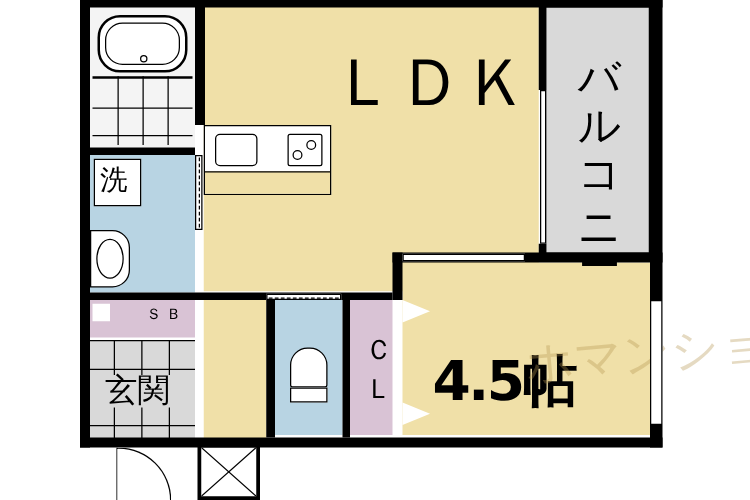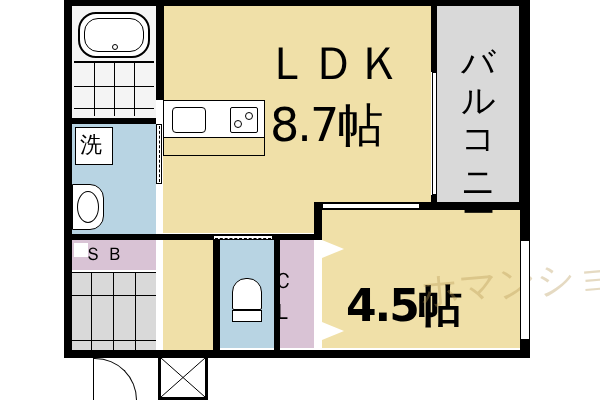--- a/index.html
+++ b/index.html
@@ -35,52 +35,52 @@
   <div class="abs" style="left:70px;top:124px;width:86px;height:110px;background:#b8d4e3;"></div>
   <div class="abs" style="left:75px;top:127px;width:38px;height:38px;background:#fff;border:1px solid #000;">
     <span class="lbl" style="left:4px;top:6px;font-size:22px;">洗</span>
   </div>
   <div class="abs" style="left:72px;top:184px;width:32px;height:46px;background:#fff;border:1px solid #000;border-radius:0 14px 14px 0;">
     <div class="abs" style="left:4px;top:6px;width:22px;height:32px;border:1px solid #000;border-radius:50%;"></div>
   </div>
 
   <div class="abs" style="left:70px;top:240px;width:86px;height:30px;background:#d9c3d5;"></div>
   <div class="abs" style="left:74px;top:243px;width:14px;height:14px;background:#fff;"></div>
-  <span class="lbl" style="left:84px;top:245px;font-size:18px;letter-spacing:4px;">ＳＢ</span>
+  <span class="lbl" style="left:117px;top:245px;font-size:12px;letter-spacing:4px;">ＳＢ</span>
 
   <div class="abs" style="left:70px;top:272px;width:86px;height:82px;background:#d9d9d9;"></div>
   <div class="tile-h" style="left:70px;top:272px;width:86px;"></div>
   <div class="tile-h" style="left:70px;top:295px;width:86px;"></div>
   <div class="tile-h" style="left:70px;top:340px;width:86px;"></div>
   <div class="tile-v" style="left:91px;top:272px;height:82px;"></div>
   <div class="tile-v" style="left:113px;top:272px;height:82px;"></div>
   <div class="tile-v" style="left:135px;top:272px;height:82px;"></div>
+  <span class="lbl" style="left:84px;top:300px;font-size:26px;background:#d9d9d9;">玄関</span>
 
   <div class="abs" style="left:93px;top:358px;width:44px;height:42px;border-left:1px solid #000;border-top:1px solid #000;border-radius:0 44px 0 0;border-right:1px solid #000;"></div>
 
   <div class="abs" style="left:163px;top:5px;width:268px;height:228px;background:#f0e0a8;"></div>
   <div class="abs" style="left:163px;top:100px;width:102px;height:56px;background:#fff;border:1px solid #000;">
     <div class="abs" style="left:0;right:0;top:36px;height:18px;background:#f0e0a8;border-top:1px solid #000;"></div>
     <div class="abs" style="left:8px;top:6px;width:34px;height:26px;border:1px solid #000;border-radius:4px;"></div>
     <div class="abs" style="left:66px;top:6px;width:28px;height:26px;border:1px solid #000;border-radius:2px;">
       <div class="abs" style="left:3px;top:12px;width:8px;height:8px;border:1px solid #000;border-radius:50%;"></div>
       <div class="abs" style="left:14px;top:4px;width:8px;height:8px;border:1px solid #000;border-radius:50%;"></div>
     </div>
   </div>
-  <span class="lbl" style="left:265px;top:40px;font-size:46px;">ＬＤＫ</span>
-  <span class="lbl" style="left:270px;top:102px;font-size:46px;letter-spacing:-2px;">8.7帖</span>
+  <span class="lbl" style="left:265px;top:40px;font-size:53px;">ＬＤＫ</span>
 
   <div class="abs" style="left:163px;top:240px;width:50px;height:112px;background:#f0e0a8;"></div>
 
   <div class="abs" style="left:220px;top:240px;width:54px;height:108px;background:#b8d4e3;"></div>
   <div class="abs" style="left:232px;top:278px;width:30px;height:32px;background:#fff;border:1px solid #000;border-radius:14px 14px 2px 2px;"></div>
   <div class="abs" style="left:232px;top:310px;width:30px;height:12px;background:#fff;border:1px solid #000;"></div>
 
   <div class="abs" style="left:280px;top:240px;width:34px;height:108px;background:#d9c3d5;"></div>
-  <span class="lbl" style="left:272px;top:266px;font-size:22px;line-height:1.4;white-space:normal;width:20px;"><span>ＣＬ</span></span>
+  <span class="lbl" style="left:292px;top:266px;font-size:22px;line-height:1.4;white-space:normal;width:20px;"><span>ＣＬ</span></span>
 
   <div class="abs" style="left:322px;top:210px;width:198px;height:138px;background:#f0e0a8;"></div>
   <div class="abs" style="left:322px;top:240px;width:0;height:0;border-top:9px solid transparent;border-bottom:9px solid transparent;border-left:22px solid #fff;"></div>
   <div class="abs" style="left:322px;top:322px;width:0;height:0;border-top:9px solid transparent;border-bottom:9px solid transparent;border-left:22px solid #fff;"></div>
   <span class="lbl" style="left:346px;top:284px;font-size:44px;letter-spacing:-2px;font-weight:bold;">4.5帖</span>
   <span class="lbl" style="left:420px;top:262px;font-size:38px;color:rgba(180,150,80,0.35);transform:rotate(-5deg);">ホマンション</span>
 
   <div class="abs" style="left:436px;top:5px;width:84px;height:198px;background:#d9d9d9;border:1px solid #000;"></div>
   <span class="lbl" style="left:462px;top:24px;font-size:34px;writing-mode:vertical-rl;letter-spacing:4px;">バルコニー</span>
 

